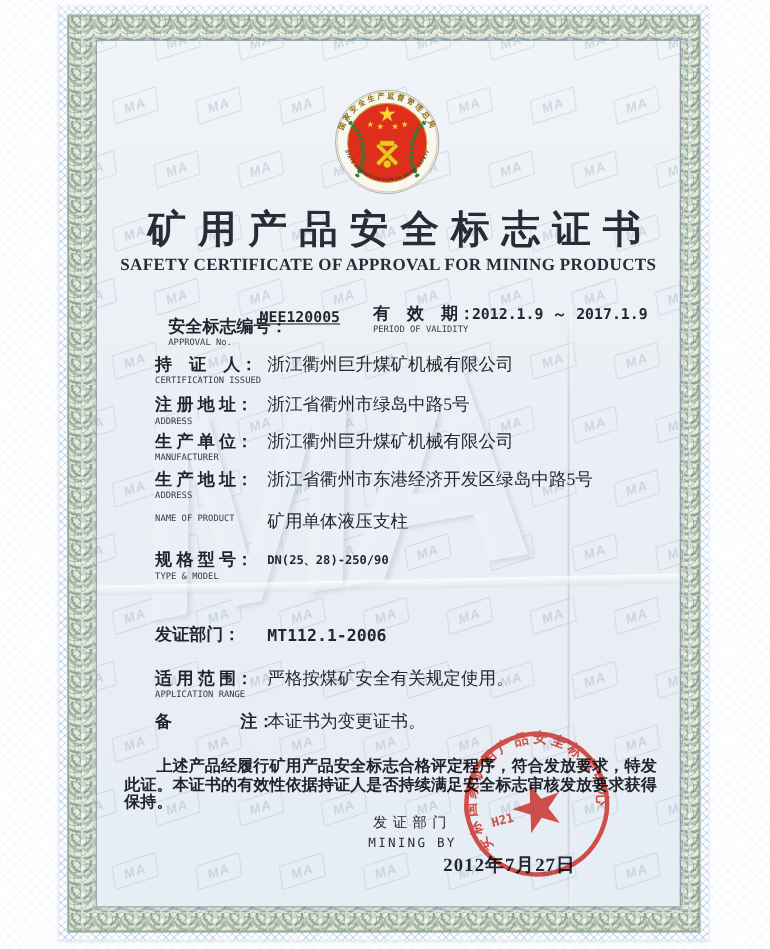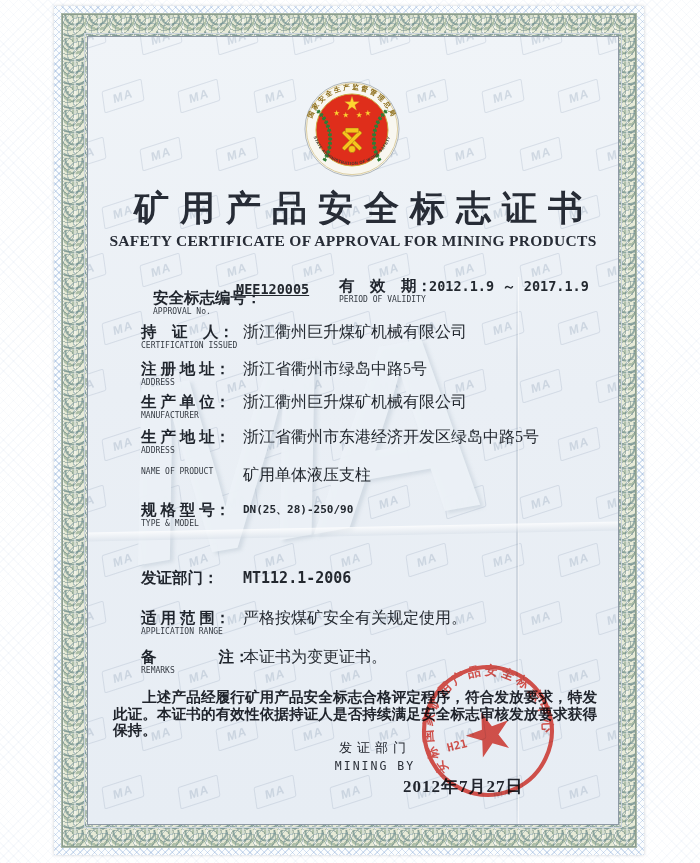--- a/index.html
+++ b/index.html
@@ -322,21 +322,20 @@
         <div class="zh-label">发证部门：</div>
         <div class="f-value val val-code" style="font-size:15px">MT112.1-2006</div>
       </div>
       <div class="tx field-row" style="top:572px">
         <div class="zh-label">适 用 范 围：</div>
         <div class="en-label">APPLICATION RANGE</div>
         <div class="f-value val">严格按煤矿安全有关规定使用。</div>
       </div>
       <div class="tx field-row" style="top:611px">
         <div class="zh-label">备　　　　注：</div>
-        <div class="en-label">REMARKS</div>
         <div class="f-value val">本证书为变更证书。</div>
       </div>
 
       <div class="tx statement">上述产品经履行矿用产品安全标志合格评定程序，符合发放要求，特发此证。本证书的有效性依据持证人是否持续满足安全标志审核发放要求获得保持。</div>
 
       <div class="tx issuer">
         <div class="zh">发证部门</div>
         <div class="en">MINING BY</div>
       </div>
       <div class="tx issue-date">2012年7月27日</div>

